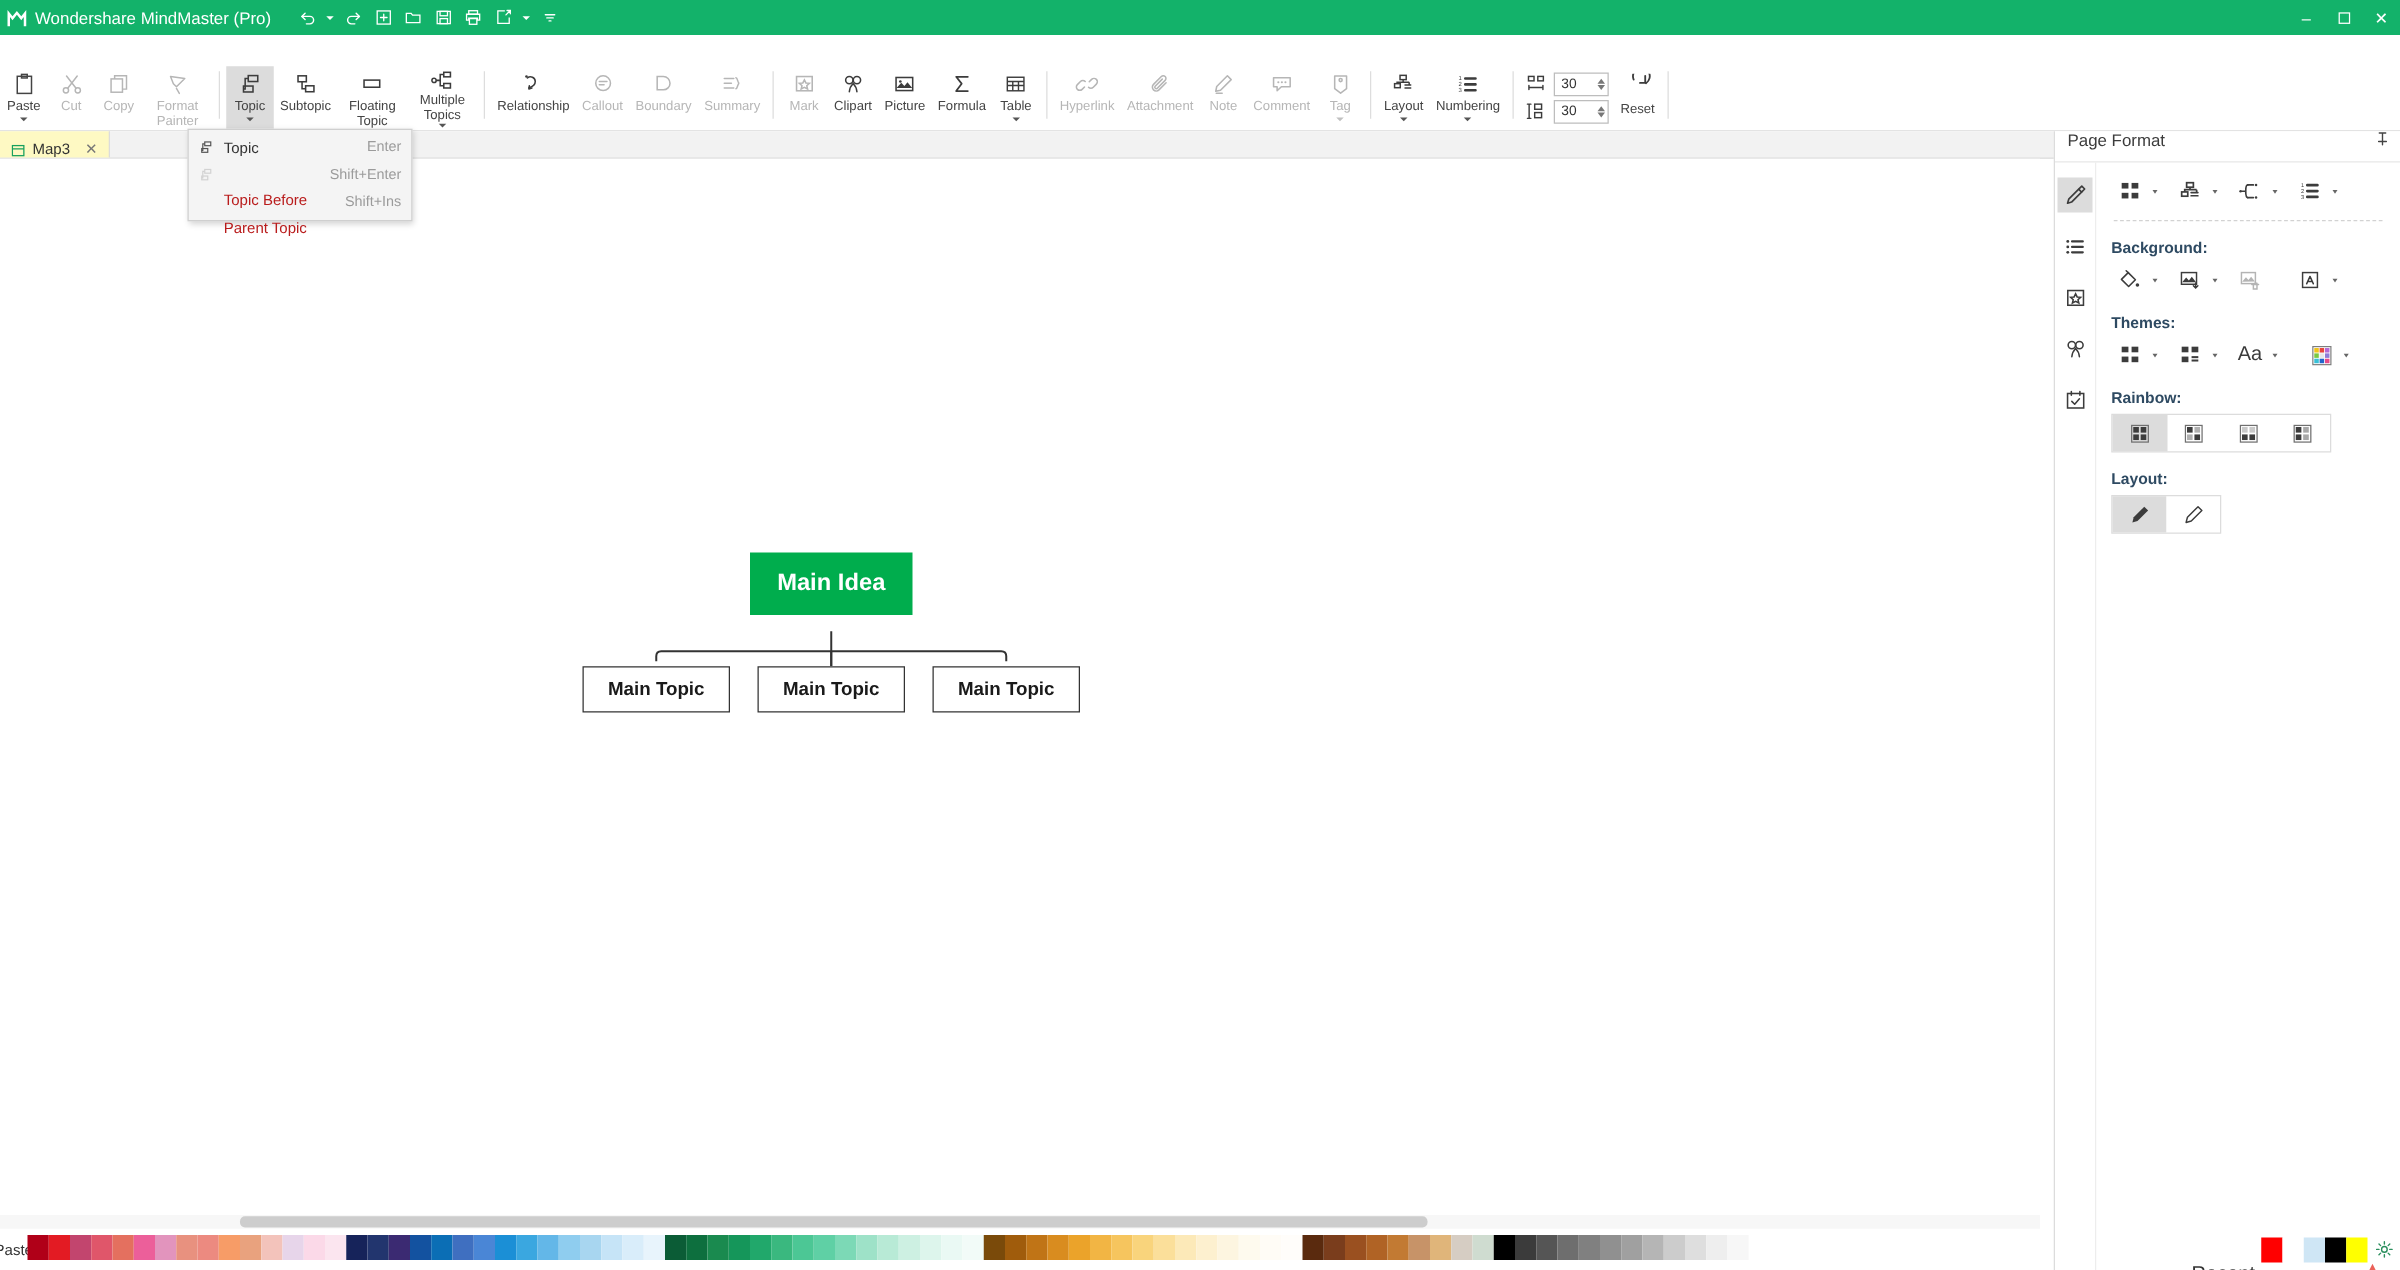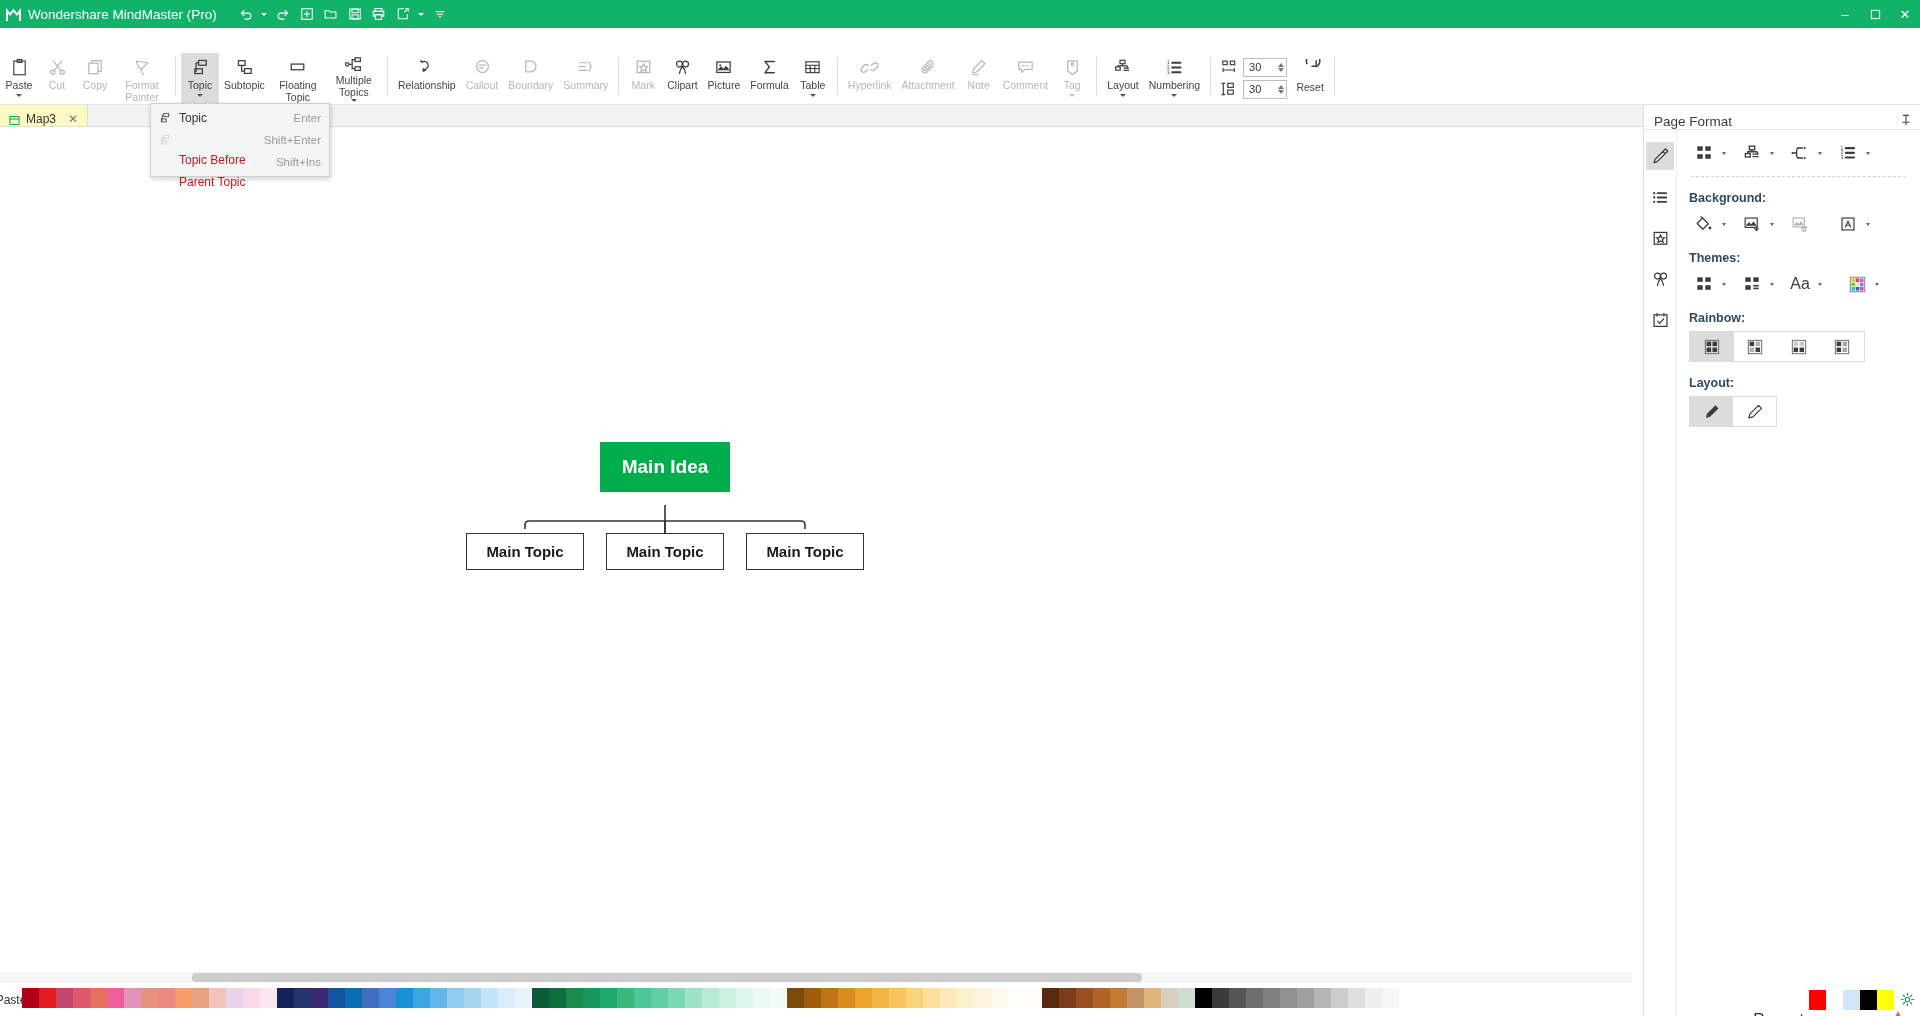--- a/index.html
+++ b/index.html
@@ -125,21 +125,21 @@
     position:absolute; right:1px; top:133px; width:8px; height:500px;
     background:#cdcdcd; border-radius:4px;
   }
 
   
   .rightpanel {
     position:absolute; left:1643px; top:105px; width:277px; height:911px;
     background:#ffffff; border-left:1px solid #dcdcdc;
   }
   .rp-header {
-    height:25px; display:flex; align-items:flex-end; justify-content:space-between;
+    height:25px; display:flex; align-items:flex-start; justify-content:space-between;
     padding:0 8px 0 10px; border-bottom:1px solid #e8e8e8;
   }
   .rp-title { font-size:13.5px; color:#3c3c3c; }
   .rp-pin { color:#444; font-size:12px; }
   .rp-body { display:flex; height:886px; }
   .rp-rail { width:33px; padding-top:12px; display:flex; flex-direction:column; align-items:center; gap:13px; border-right:1px solid #ededed;}
   .railbtn { width:28px; height:28px; display:flex; align-items:center; justify-content:center; color:#4a4a4a; }
   .railbtn.active { background:#dcdcdc; }
   .rp-main { flex:1; padding:10px 12px 0 12px; }
   .rp-row { display:flex; align-items:center; gap:0px; justify-content:flex-start; }

